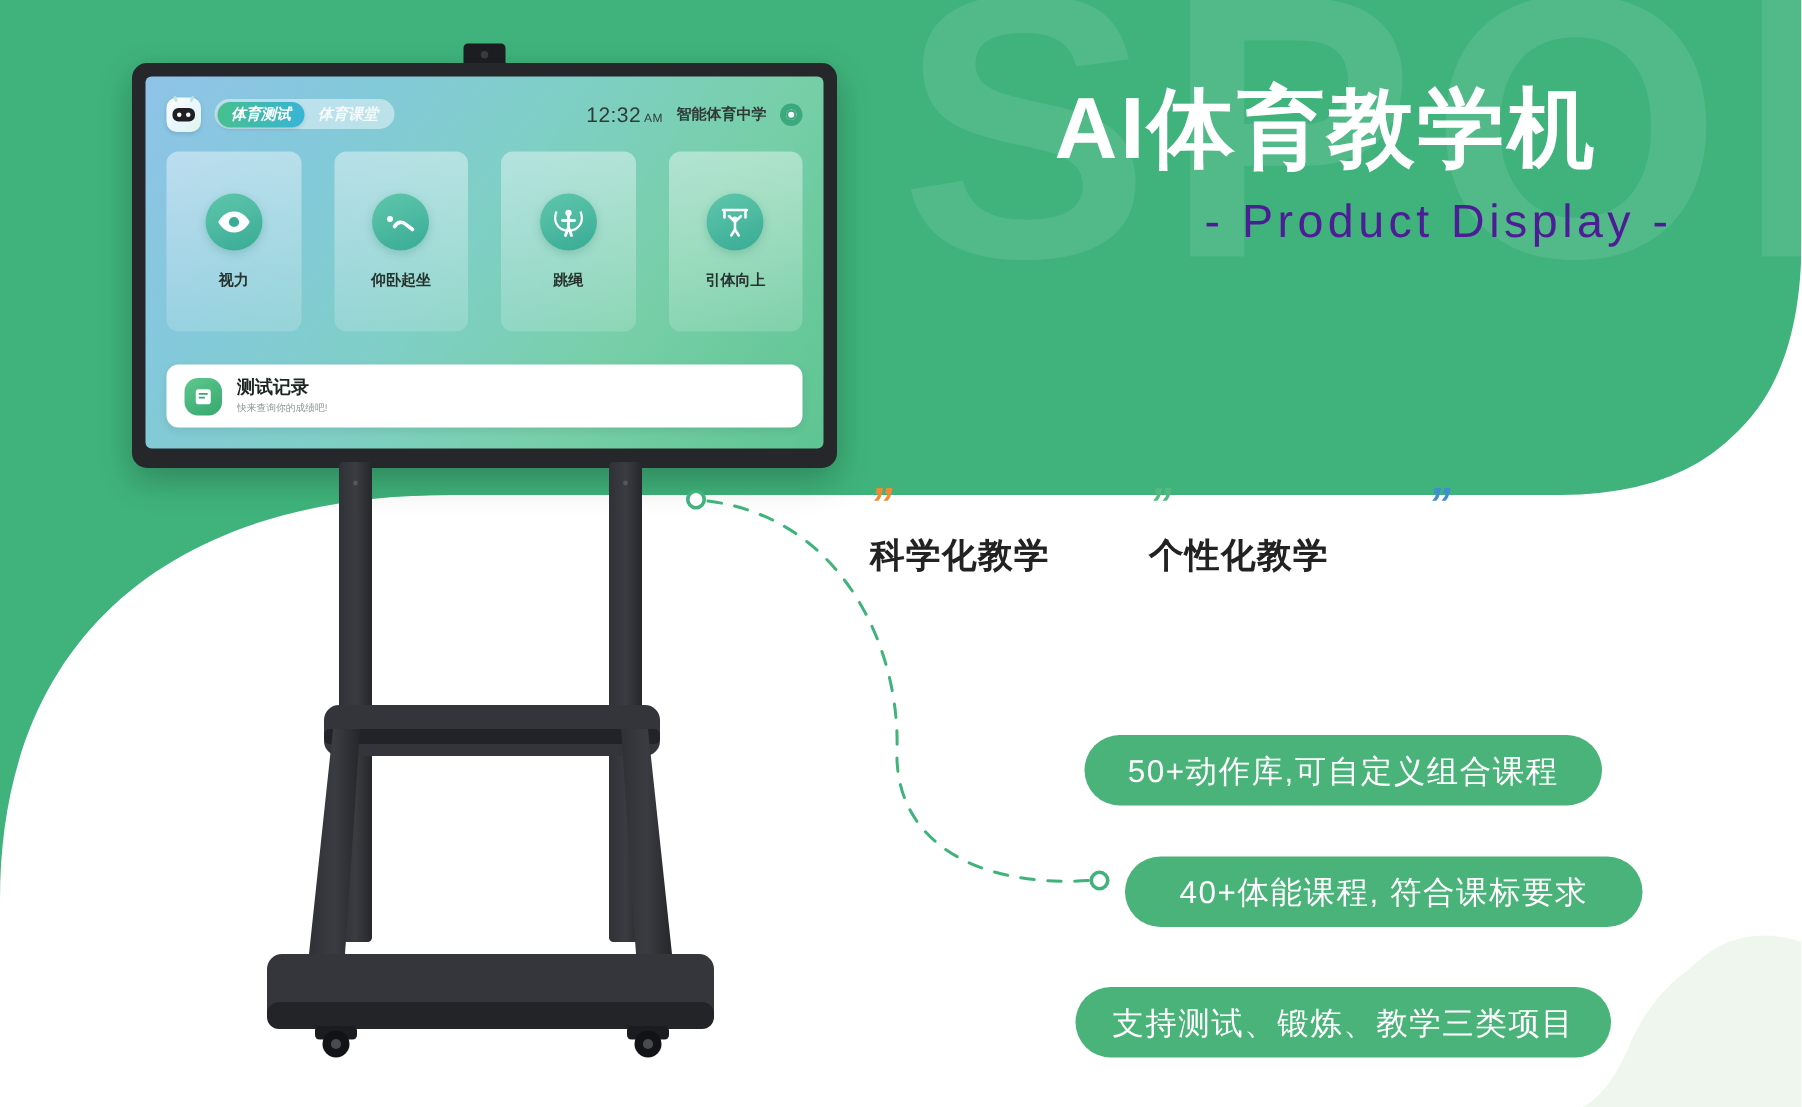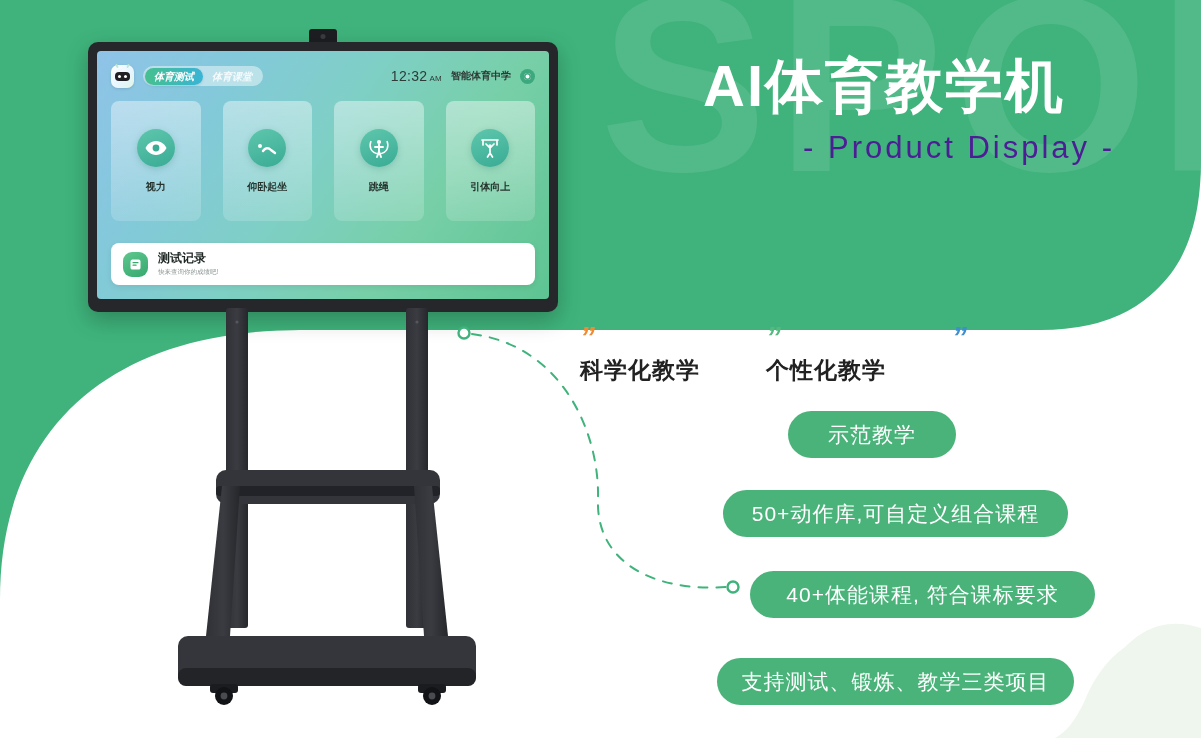--- a/index.html
+++ b/index.html
@@ -308,18 +308,17 @@
     </div>
     <div class="feature">
       <span class="quote" style="color:#55b97f">”</span>
       <span class="f-label">个性化教学</span>
     </div>
     <div class="feature">
       <span class="quote" style="color:#3f8fd0">”</span>
     </div>
   </div>
 
-  <div class="pill pill-1">示范教学</div>
   <div class="pill pill-2">50+动作库,可自定义组合课程</div>
   <div class="pill pill-3">40+体能课程, 符合课标要求</div>
   <div class="pill pill-4">支持测试、锻炼、教学三类项目</div>
 
 </div>
 
 </body></html>

